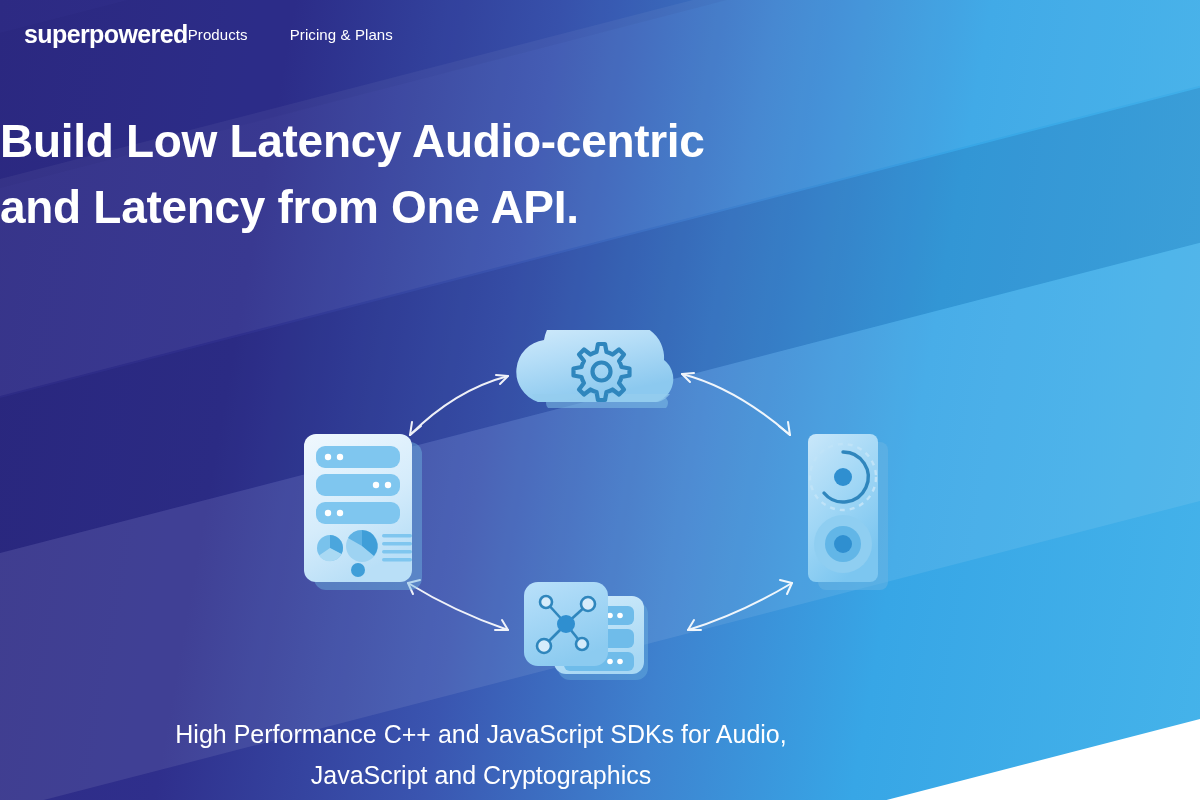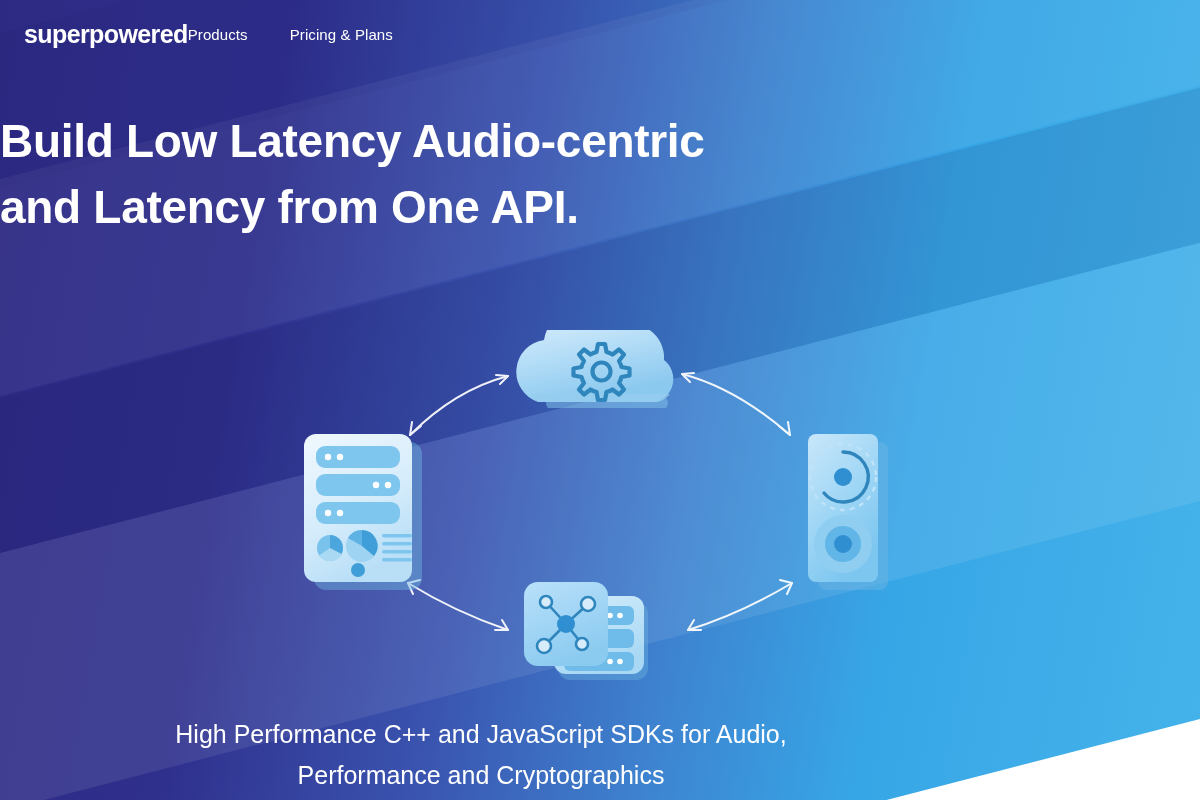--- a/index.html
+++ b/index.html
@@ -247,16 +247,16 @@
           <circle cx="318" cy="274" r="7" fill="#d6ecfb" stroke="#2f86bd" stroke-width="2.6"></circle>
           <circle cx="274" cy="316" r="7" fill="#d6ecfb" stroke="#2f86bd" stroke-width="2.6"></circle>
           <circle cx="312" cy="314" r="6" fill="#d6ecfb" stroke="#2f86bd" stroke-width="2.6"></circle>
         </g>
       </g>
     </svg>
   </div>
 
   <div id="subtitle">
     <span class="sl">High Performance C++ and JavaScript SDKs for Audio,</span>
-    <span class="sl">Performance and Cryptographics</span>
+    <span class="sl">JavaScript and Cryptographics</span>
   </div>
 
 </div>
 
 </body></html>

